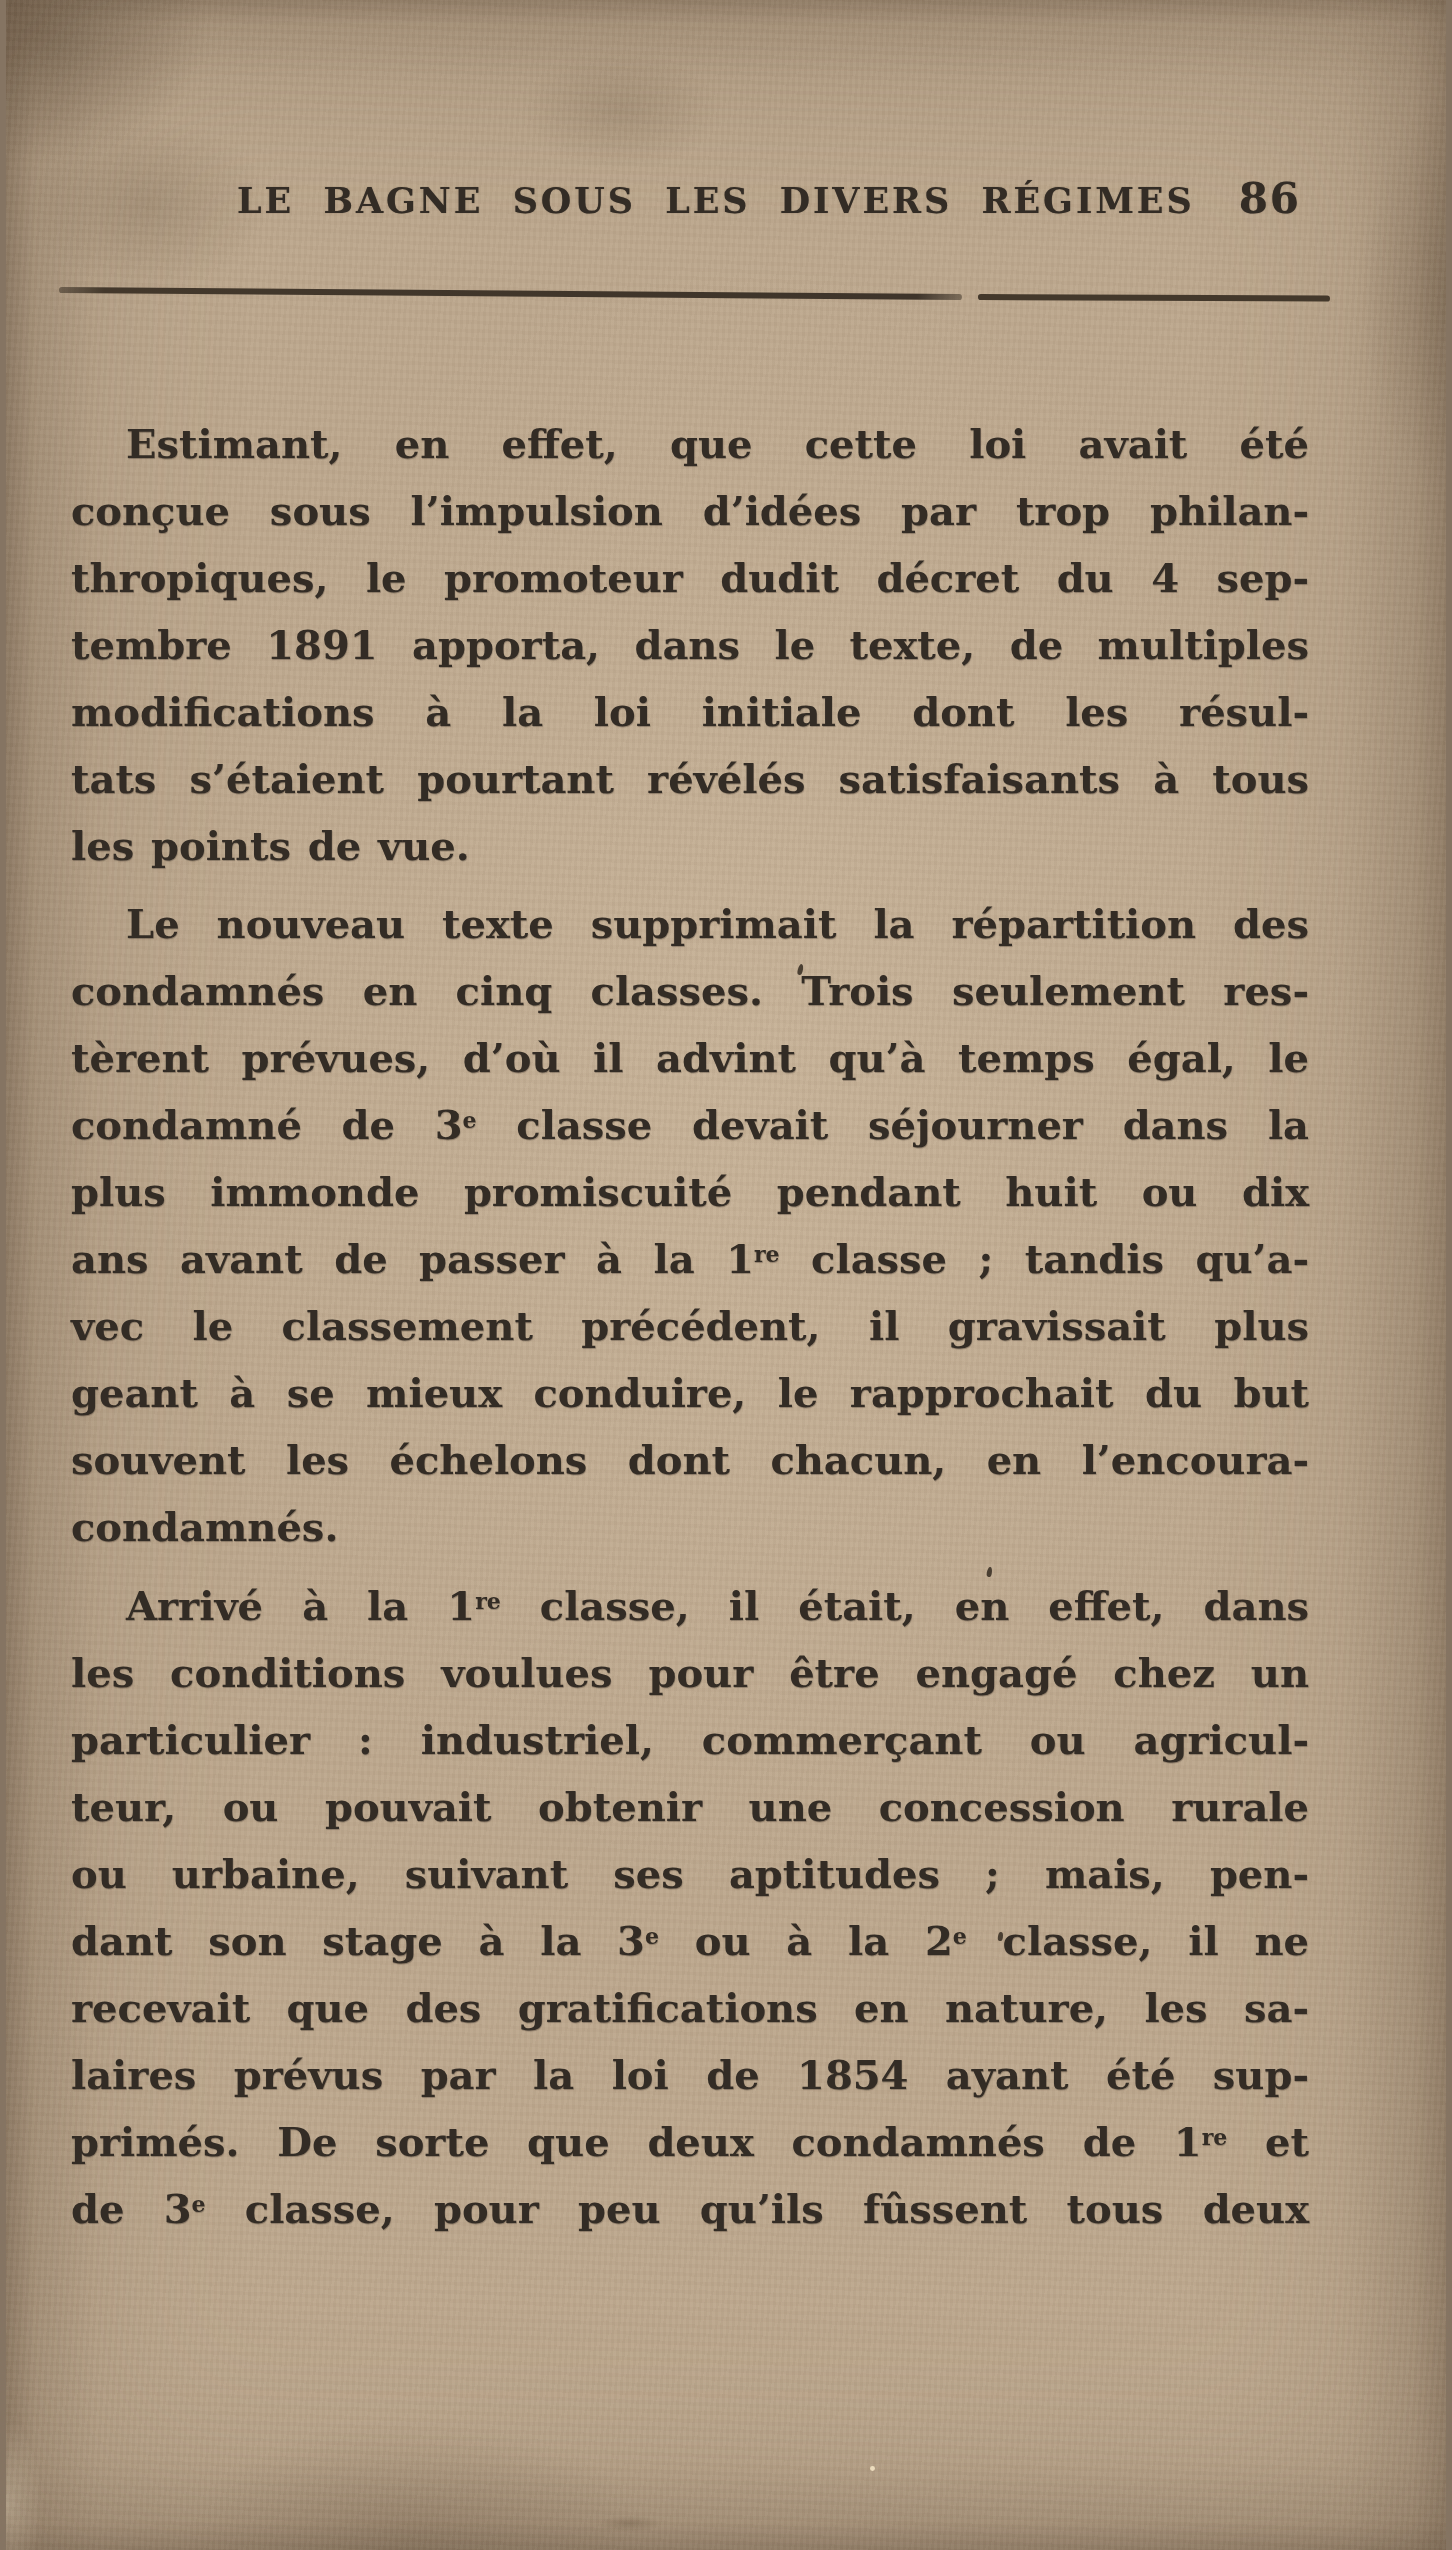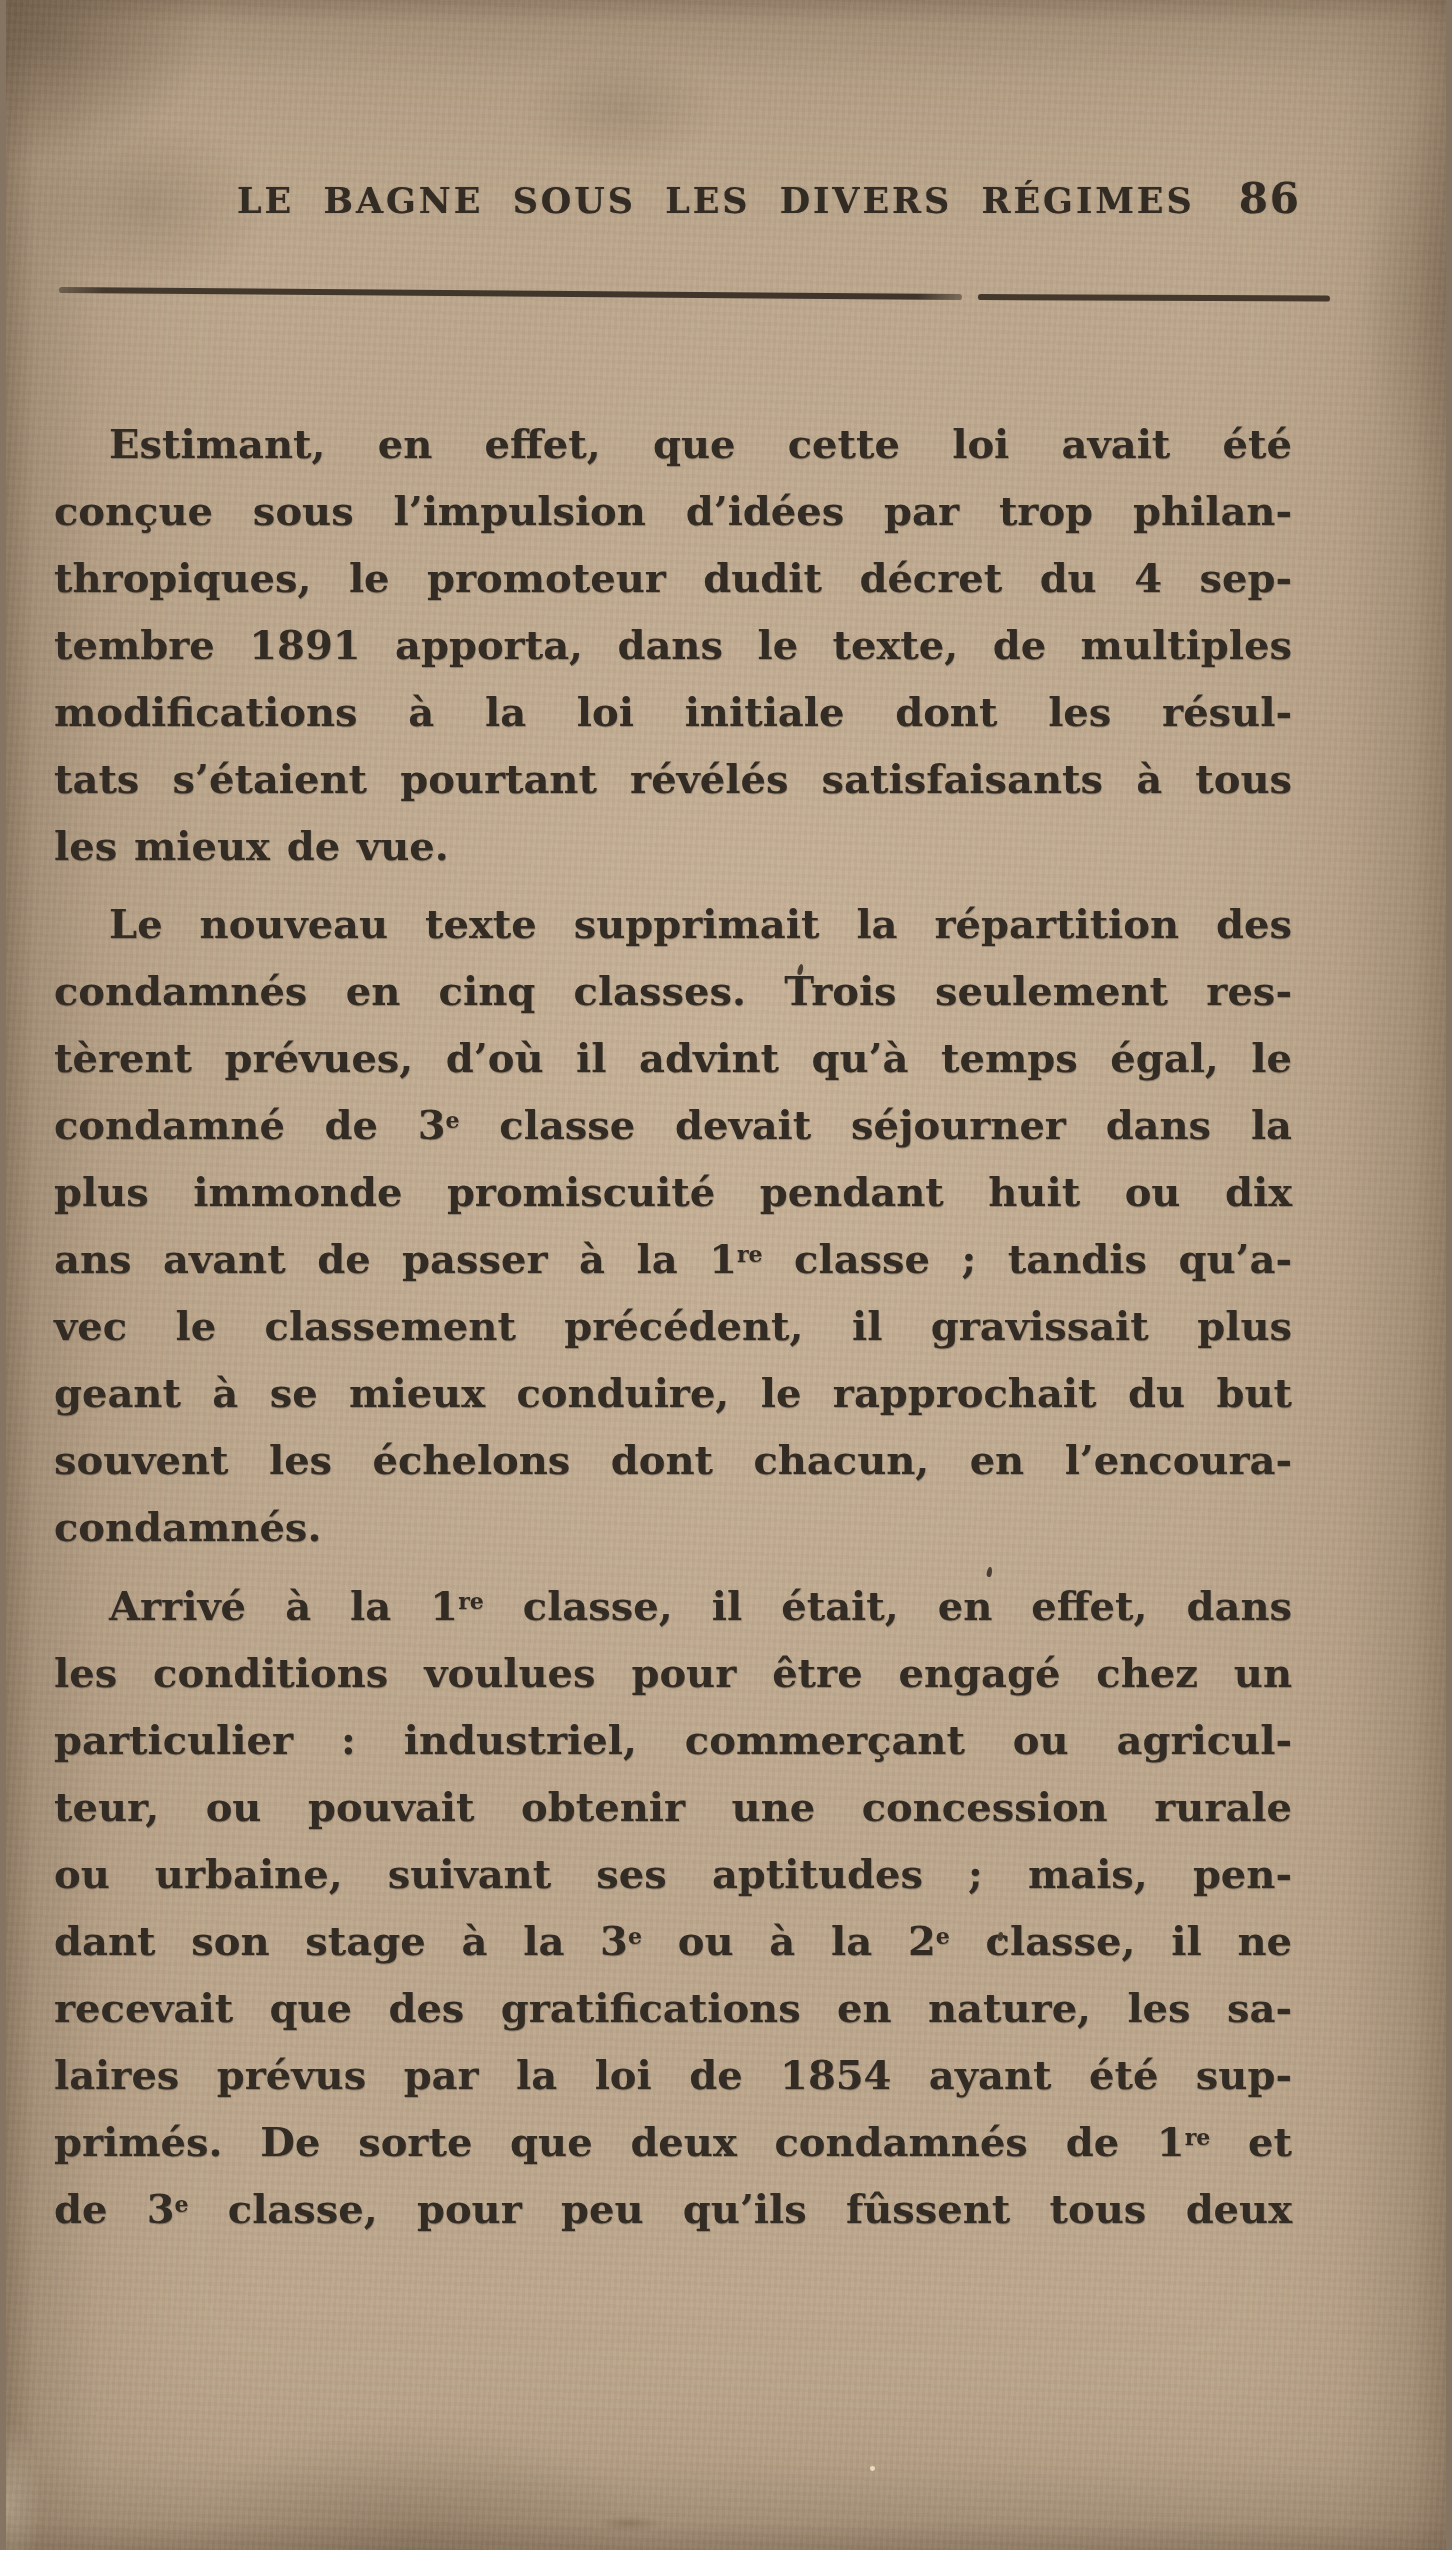--- a/index.html
+++ b/index.html
@@ -44,21 +44,21 @@
     position:absolute; left:53px;  top:287px; width:903px; height:5.7px;
     background:linear-gradient(90deg, rgba(62,52,40,.55), #43382b 5%, #3e342a 95%, rgba(62,52,40,.5));
     border-radius:2.9px; transform:rotate(0.45deg); transform-origin:left center;
   }
   .rule-b {
     position:absolute; left:972px; top:294px; width:352px; height:5.7px;
     background:#43382b; border-radius:2.9px;
     transform:rotate(0.25deg); transform-origin:left center;
   }
   .page-body {
-    position:absolute; left:48px; top:410px; width:1238px;
+    position:absolute; left:65px; top:410px; width:1238px;
     font-size:40px; line-height:67px; font-weight:700;
     word-spacing:2.9px;
     text-shadow: 0.5px 0.8px 0.7px rgba(56,46,36,.35);
   }
   .para { margin:0 0 11.4px 0; }
   .line { text-align:justify; text-align-last:justify; }
   .line.first   { text-indent:55px; }
   .line.endline { text-align-last:left; }
   sup { font-size:.55em; line-height:0; vertical-align:.5em; letter-spacing:0; }
   .speck { position:absolute; background:#4a3f32; border-radius:50% 50% 50% 50% / 60% 60% 40% 40%; }
@@ -85,21 +85,21 @@
   <div class="rule-b"></div>
 
   <div class="page-body">
       <div class="para">
         <div class="line first">Estimant, en effet, que cette loi avait été</div>
         <div class="line">conçue sous l’impulsion d’idées par trop philan-</div>
         <div class="line">thropiques, le promoteur dudit décret du 4 sep-</div>
         <div class="line">tembre 1891 apporta, dans le texte, de multiples</div>
         <div class="line">modifications à la loi initiale dont les résul-</div>
         <div class="line">tats s’étaient pourtant révélés satisfaisants à tous</div>
-        <div class="line endline">les mieux de vue.</div>
+        <div class="line endline">les points de vue.</div>
       </div>
       <div class="para">
         <div class="line first">Le nouveau texte supprimait la répartition des</div>
         <div class="line">condamnés en cinq classes. Trois seulement res-</div>
         <div class="line">tèrent prévues, d’où il advint qu’à temps égal, le</div>
         <div class="line">condamné de 3<sup>e</sup> classe devait séjourner dans la</div>
         <div class="line">plus immonde promiscuité pendant huit ou dix</div>
         <div class="line">ans avant de passer à la 1<sup>re</sup> classe ; tandis qu’a-</div>
         <div class="line">vec le classement précédent, il gravissait plus</div>
         <div class="line">geant à se mieux conduire, le rapprochait du but</div>

